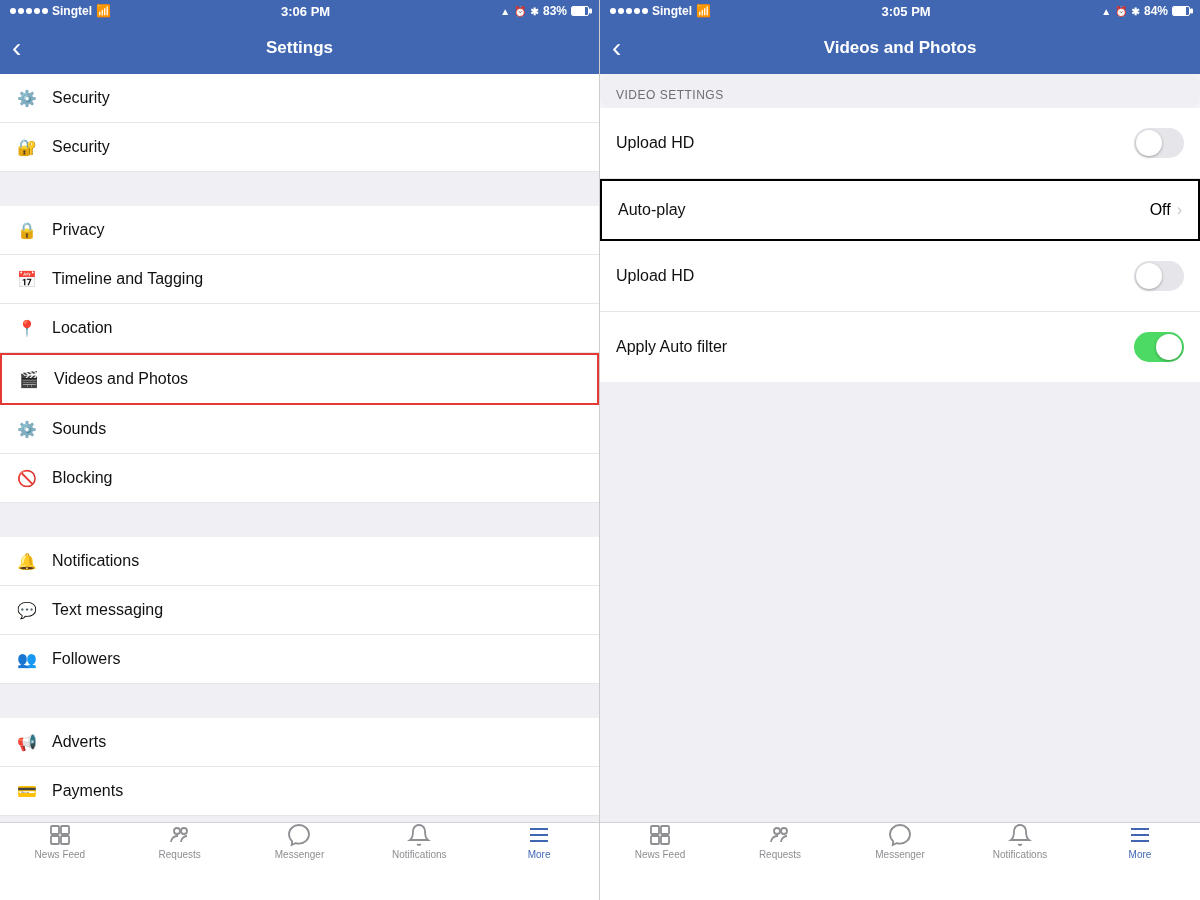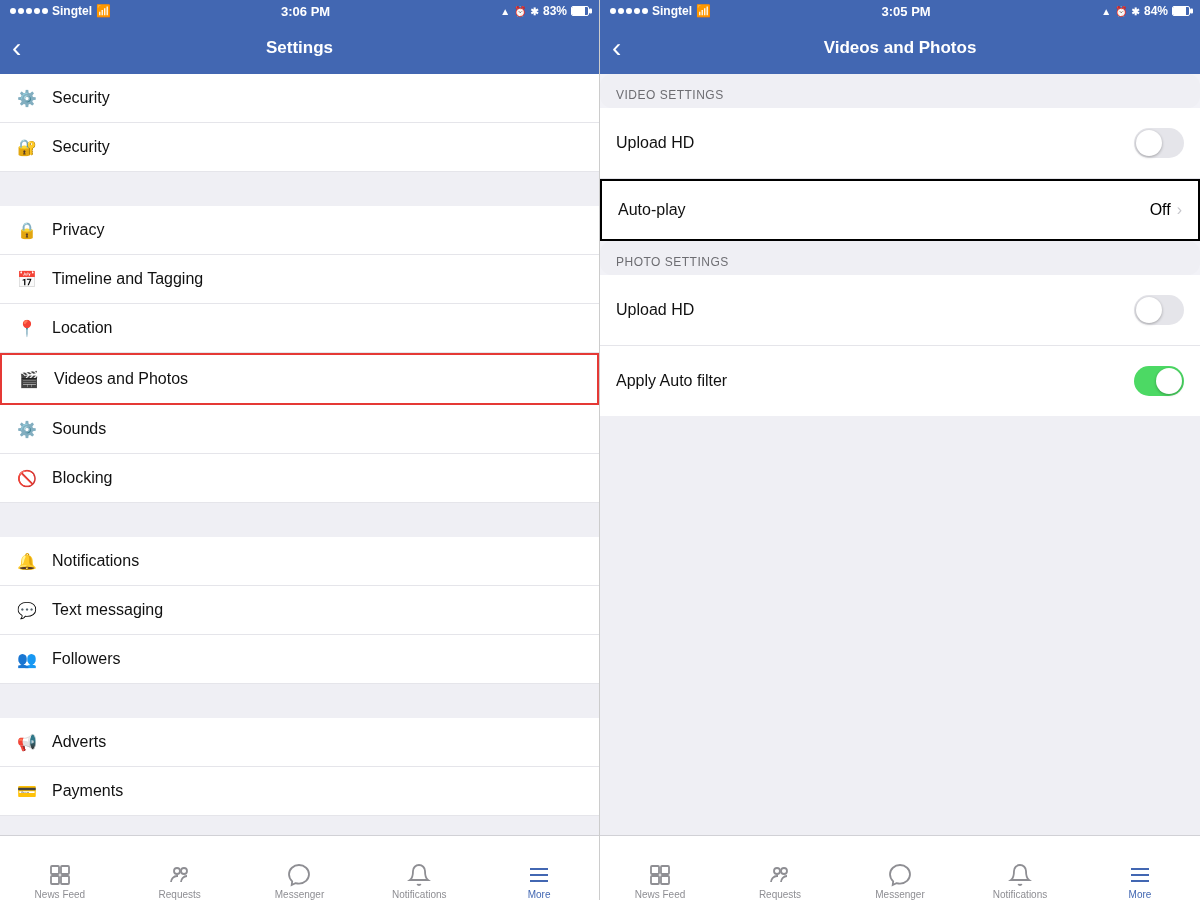--- a/index.html
+++ b/index.html
@@ -105,25 +105,25 @@
       color: #111;
     }
 
     .section-separator {
       height: 34px;
       background: #efeff4;
     }
 
     
     .tab-bar {
-      height: 65px;
+      height: 78px;
       background: #fff;
       border-top: 1px solid #d1d1d6;
       display: flex;
-      align-items: flex-end;
+      align-items: flex-start;
     }
     .tab-item {
       flex: 1;
       display: flex;
       flex-direction: column;
       align-items: center;
       justify-content: center;
       cursor: pointer;
       gap: 2px;
     }
@@ -444,21 +444,20 @@
     </div>
     <div class="settings-row autoplay-row">
       <span class="row-label">Auto-play</span>
       <div class="row-right">
         <span class="row-value">Off</span>
         <span class="chevron">›</span>
       </div>
     </div>
   </div>
 
-  <div class="section-header-label">PHOTO SETTINGS</div>
   <div class="settings-group">
     <div class="settings-row">
       <span class="row-label">Upload HD</span>
       <div class="toggle off"></div>
     </div>
     <div class="settings-row">
       <span class="row-label">Apply Auto filter</span>
       <div class="toggle on"></div>
     </div>
   </div>

